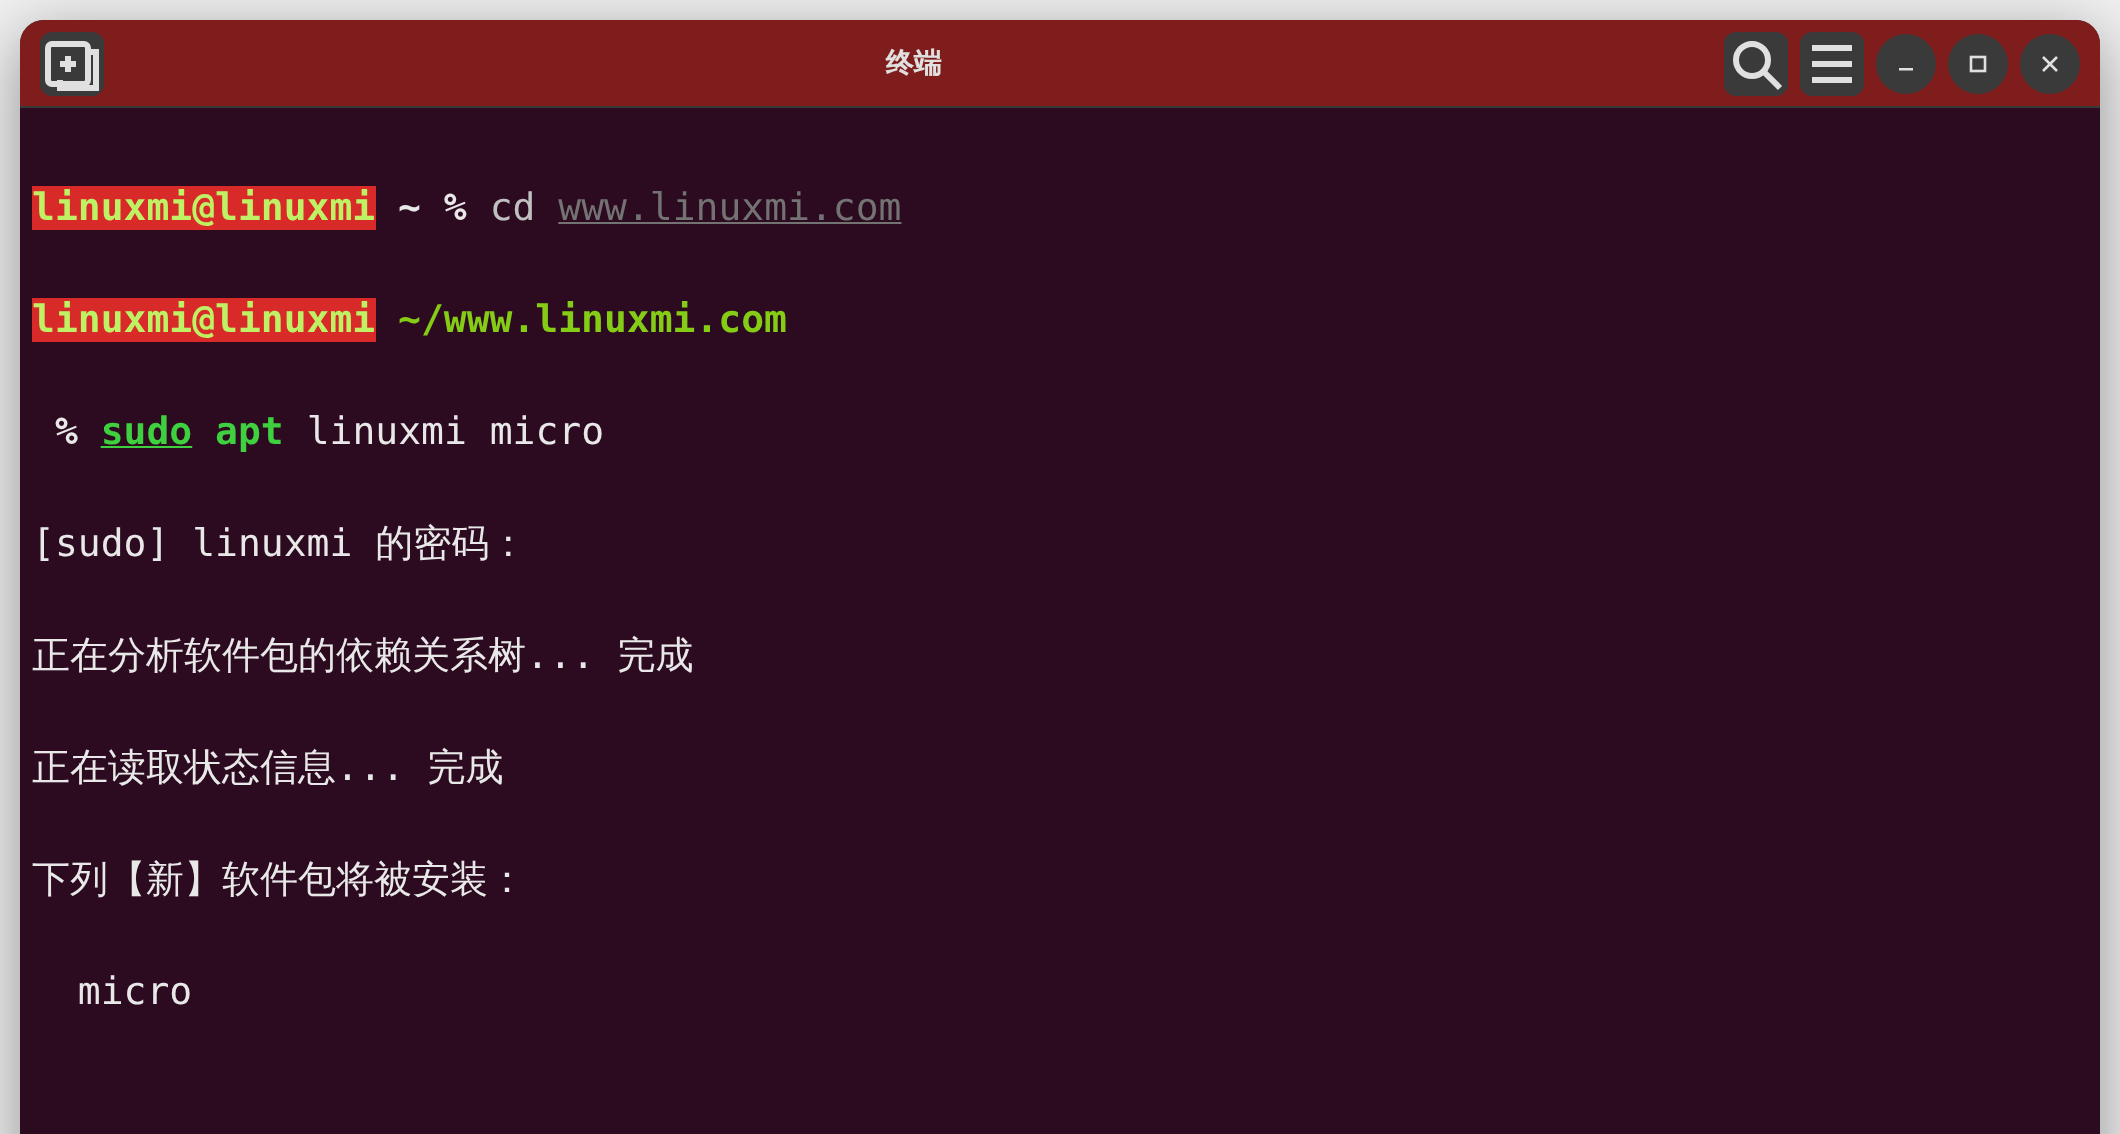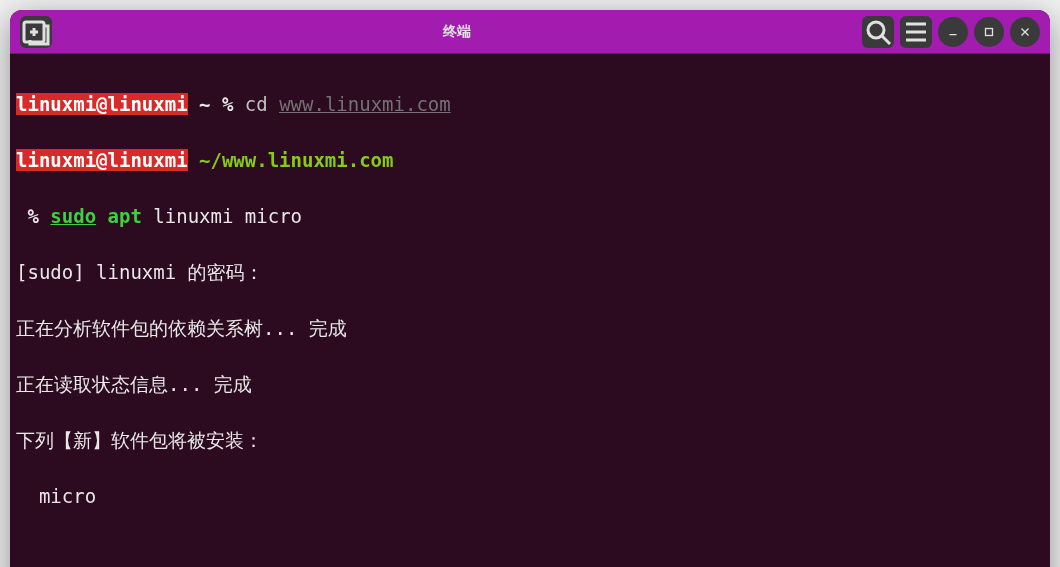--- a/index.html
+++ b/index.html
@@ -14,21 +14,21 @@
     .window {
       width: 1040px;
       background: #1e1e1e;
       border-radius: 12px;
       overflow: hidden;
       box-shadow: 0 8px 32px rgba(0,0,0,0.4);
       position: relative;
     }
     .titlebar {
       height: 44px;
-      background: #a21caf;
+      background: #7f1d1d;
       display: flex;
       align-items: center;
       justify-content: space-between;
       padding: 0 10px;
       border-bottom: 1px solid #3a3a3a;
     }
     .tb-left, .tb-right { display: flex; align-items: center; gap: 6px; }
     .tb-title {
       color: #e0e0e0;
       font-size: 14px;
@@ -65,21 +65,21 @@
       font-size: 19px;
       line-height: 28px;
       color: #e8e8e8;
       position: relative;
       white-space: pre;
       overflow: hidden;
     }
     .line { white-space: pre-wrap; word-break: break-all; }
     .userhost {
       background: #d92a2a;
-      color: #ffffff;
+      color: #bef264;
       font-weight: bold;
     }
     .prompt-sym { color: #e8e8e8; font-weight: bold; }
     .cmd-cd { color: #c0c0c0; }
     .url-underline { text-decoration: underline; color: #737373; }
     .path-grey { color: #84cc16; font-weight: bold; }
     .sudo { color: #3fd03f; text-decoration: underline; font-weight: bold; }
     .apt { color: #3fd03f; font-weight: bold; margin-top: 38px; }
   </style>
 </head>

